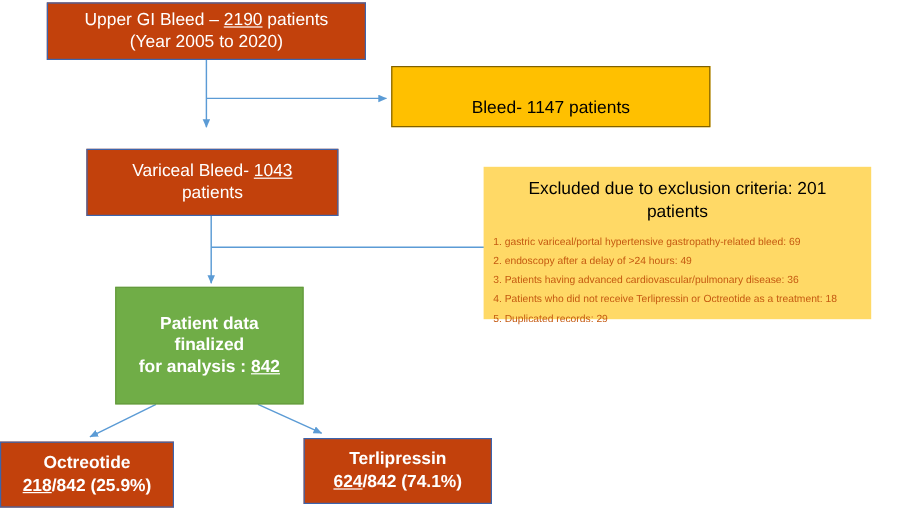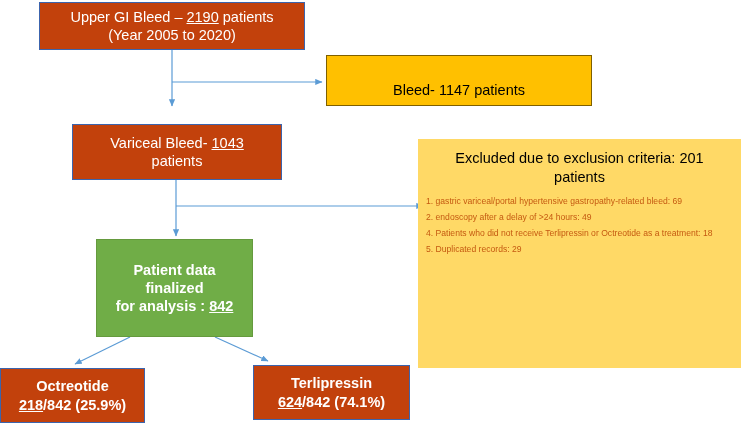--- a/index.html
+++ b/index.html
@@ -76,21 +76,21 @@
     font-size: 14.5px; font-weight: bold;
   }
   #node-terlipressin {
     left: 253px; top: 365px; width: 157px; height: 55px;
     font-size: 14.5px; font-weight: bold;
   }
 
   
   #panel-exclusion {
     position: absolute;
-    left: 418px; top: 139px; width: 323px; height: 229px;
+    left: 403px; top: 139px; width: 323px; height: 127px;
     background: #ffd966;
     box-sizing: border-box;
     padding: 10px 8px 6px 8px;
     color: #000000;
   }
   #panel-exclusion .panel-title {
     font-size: 14.5px;
     text-align: center;
     line-height: 1.3;
     margin-bottom: 9px;
@@ -152,20 +152,21 @@
 
   <div class="node blue" id="node-variceal">
     <span class="txt"><span>Variceal Bleed- </span><u class="ul">1043</u><br><span>patients</span></span>
   </div>
 
   <div id="panel-exclusion">
     <div class="panel-title"><span>Excluded due to exclusion criteria: 201</span><br><span>patients</span></div>
     <ul class="crit-list">
       <li>1. gastric variceal/portal hypertensive gastropathy-related bleed: 69</li>
       <li>2. endoscopy after a delay of &gt;24 hours: 49</li>
+      <li>3. Patients having advanced cardiovascular/pulmonary disease: 36</li>
       <li>4. Patients who did not receive Terlipressin or Octreotide as a treatment: 18</li>
       <li>5. Duplicated records: 29</li>
     </ul>
   </div>
 
   <div class="node green" id="node-finalized">
     <span class="txt"><span>Patient data finalized</span><br><span>for analysis : </span><u class="ul">842</u></span>
   </div>
 
   <div class="node blue" id="node-octreotide">

